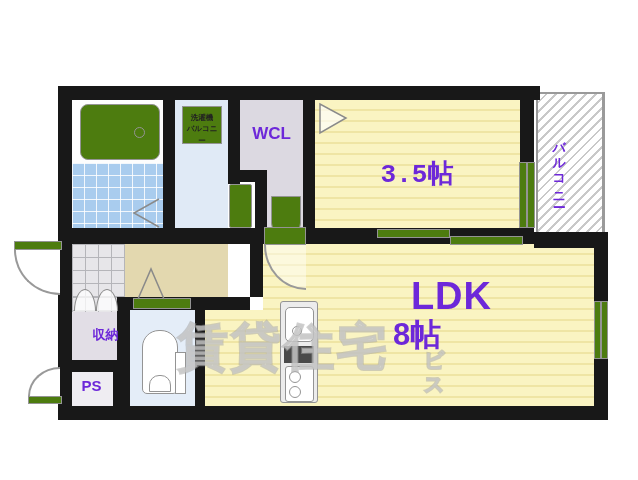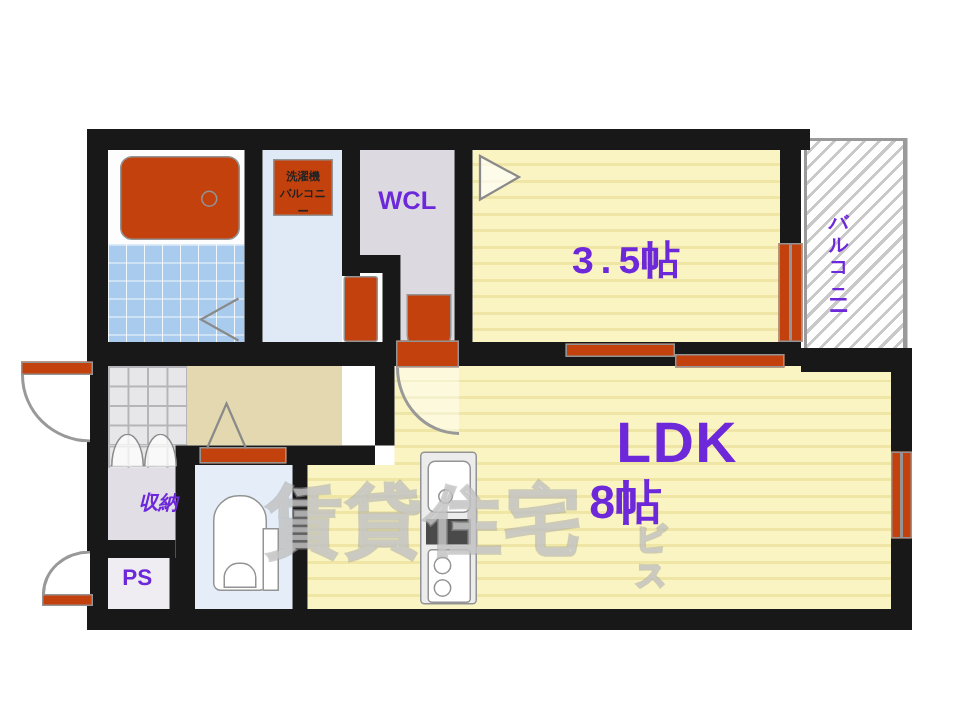--- a/index.html
+++ b/index.html
@@ -23,21 +23,21 @@
   .f-genkan{background-color:#e7e6e9;
           background-image:linear-gradient(#b5b5b9 1px,transparent 1px),
                            linear-gradient(90deg,#b5b5b9 1px,transparent 1px);
           background-size:13px 13px;}
   .f-ps{background:#efedf2;}
   .f-storage{background:#e2dee6;}
   
   .balcony{position:absolute;z-index:2;border:2px solid #9a9a9a;border-right-width:3px;
            background:repeating-linear-gradient(135deg,#ffffff 0px,#ffffff 5px,#c9c9c9 5px,#c9c9c9 7px);}
   
-  .fix{position:absolute;z-index:6;background:#c2410c;border:1px solid #949494;box-sizing:border-box;}
+  .fix{position:absolute;z-index:6;background:#4d7c0f;border:1px solid #949494;box-sizing:border-box;}
   .arc{position:absolute;z-index:6;box-sizing:border-box;background:transparent;}
   .label{position:absolute;z-index:8;color:#6d28d9;font-weight:bold;text-align:center;line-height:1.05;}
   .vtext{writing-mode:vertical-rl;text-orientation:upright;letter-spacing:2px;}
   .watermark{position:absolute;z-index:7;font-weight:bold;color:rgba(255,255,255,0.55);
              -webkit-text-stroke:2px rgba(168,168,168,0.5);
              text-shadow:0 0 1px rgba(160,160,160,0.4);white-space:nowrap;}
   svg.overlay{position:absolute;left:0;top:0;z-index:6;}
 </style>
 </head>
 <body>
@@ -145,21 +145,21 @@
     <polygon points="320,104 320,133 346,118" fill="rgba(255,255,255,0.65)" stroke="#8a8a8a" stroke-width="1.5"></polygon>
     <polyline points="138,299 151,269 164,299" fill="none" stroke="#8a8a8a" stroke-width="1.5"></polyline>
     <polyline points="159,199 134,213 159,227" fill="none" stroke="#8a8a8a" stroke-width="1.5"></polyline>
   </svg>
 
   <div class="label" style="left:342px;top:162px;width:150px;font-size:26px;font-family:Liberation Mono, monospace;">3.5帖</div>
   <div class="label" style="left:342px;top:277px;width:150px;font-size:38px;letter-spacing:1px;text-align:right;">LDK</div>
   <div class="label" style="left:342px;top:319px;width:150px;font-size:31px;">8帖</div>
   <div class="label" style="left:240px;top:125px;width:63px;font-size:17px;">WCL</div>
   <div class="label vtext" style="left:552px;top:112px;height:112px;font-size:13px;">バルコニー</div>
-  <div class="label" style="left:72px;top:328px;width:67px;font-size:13px;font-style:italic;">収納</div>
+  <div class="label" style="left:72px;top:328px;width:67px;font-size:13px;">収納</div>
   <div class="label" style="left:70px;top:378px;width:43px;font-size:15px;">PS</div>
 
   <div class="watermark" style="left:178px;top:314px;font-size:50px;letter-spacing:3px;">賃貸住宅</div>
   <div class="watermark" style="left:424px;top:348px;font-size:20px;line-height:1.2;white-space:normal;width:24px;">
     <div>ビ</div>
     <div>ス</div>
   </div>
 
 </div>
 

